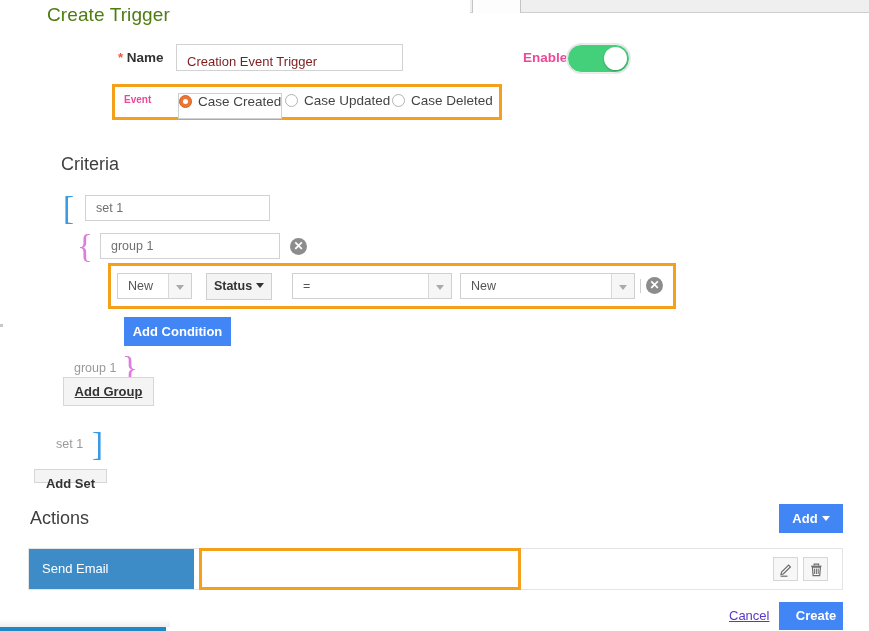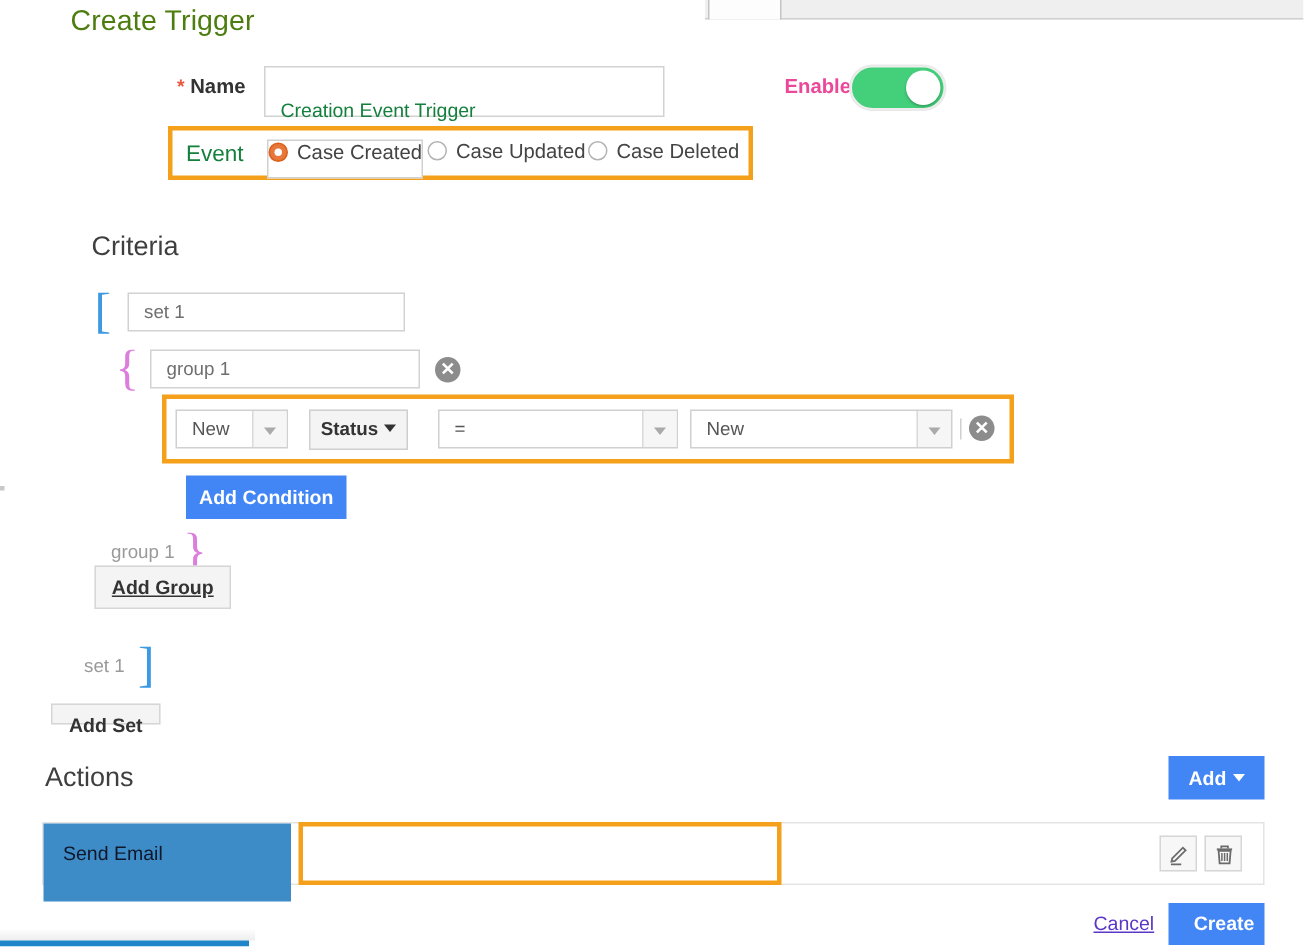--- a/index.html
+++ b/index.html
@@ -32,23 +32,23 @@
     font-size: 19px; color: #4d7c0f; letter-spacing: .1px; margin-left: 33px;
   }
 
   
   .req-star { color: #e8573f; font-size: 13px; }
   .lbl-name {
     position: absolute; left: 118px; top: 50px;
     font-size: 13.5px; font-weight: bold; color: #333;
   }
   .input-name {
-    position: absolute; left: 176px; top: 44px; width: 267px; height: 27px;
+    position: absolute; left: 176px; top: 44px; width: 227px; height: 27px;
     border: 1px solid #d2d2d2; background: #fff;
-    padding: 16px 10px; font-size: 13px; color: #15803d;
+    padding: 4px 10px; font-size: 13px; color: #7f1d1d;
     font-family: "Liberation Sans", sans-serif;
     line-height: 25px;
   }
 
   
   .lbl-enabled {
     position: absolute; left: 504px; top: 50px;
     font-size: 13.5px; font-weight: bold; color: #ec4899; margin-left: 19px;
   }
   .toggle {
@@ -64,21 +64,21 @@
 
   
   .hl { position: absolute; border: 3px solid #f5a01a; background: transparent; }
   #hl-event   { left: 112px; top: 84px;  width: 390px; height: 36px; }
   #hl-cond    { left: 108px; top: 263px; width: 568px; height: 46px; }
   #hl-action  { left: 199px; top: 548px; width: 322px; height: 42px; }
 
   
   .lbl-event {
     position: absolute; left: 124px; top: 94px;
-    font-size: 15px; font-weight: normal; color: #15803d;
+    font-size: 10px; font-weight: bold; color: #ec4899;
   }
   .radio-opt { position: absolute; top: 93px; font-size: 13.5px; color: #444; }
   .radio-opt .dot {
     display: inline-block; width: 13px; height: 13px; border-radius: 50%;
     border: 1px solid #b3b3b3; background: #fff; vertical-align: -2px;
     margin-right: 6px; position: relative;
   }
   .radio-opt.sel .dot { border-color: #d9611a; background: #e7773a; }
   .radio-opt.sel .dot:after {
     content: ""; position: absolute; left: 3px; top: 3px;
@@ -199,22 +199,22 @@
     position: absolute; left: 729px; top: 608px;
     font-size: 13px; color: #5b36c7; text-decoration: underline; cursor: pointer;
   }
 
   
   .act-row {
     position: absolute; left: 28px; top: 548px; width: 815px; height: 42px;
     border: 1px solid #e4e4e4; background: #fff;
   }
   .act-label {
-    position: absolute; left: 0; top: 0; width: 165px; height: 52px;
-    background: #3e8cc7; color: #0f172a; font-size: 13px;
+    position: absolute; left: 0; top: 0; width: 165px; height: 40px;
+    background: #3e8cc7; color: #ffffff; font-size: 13px;
     line-height: 40px; padding-left: 13px;
   }
   .act-detail {
     position: absolute; left: 180px; top: 0; height: 40px; line-height: 40px;
     font-size: 12.5px; color: #555;
   }
   .act-detail b { color: #2d2d2d; }
   .ibtn {
     position: absolute; top: 8px; width: 25px; height: 24px;
     border: 1px solid #d6d6d6; background: #f7f7f7; cursor: pointer;

